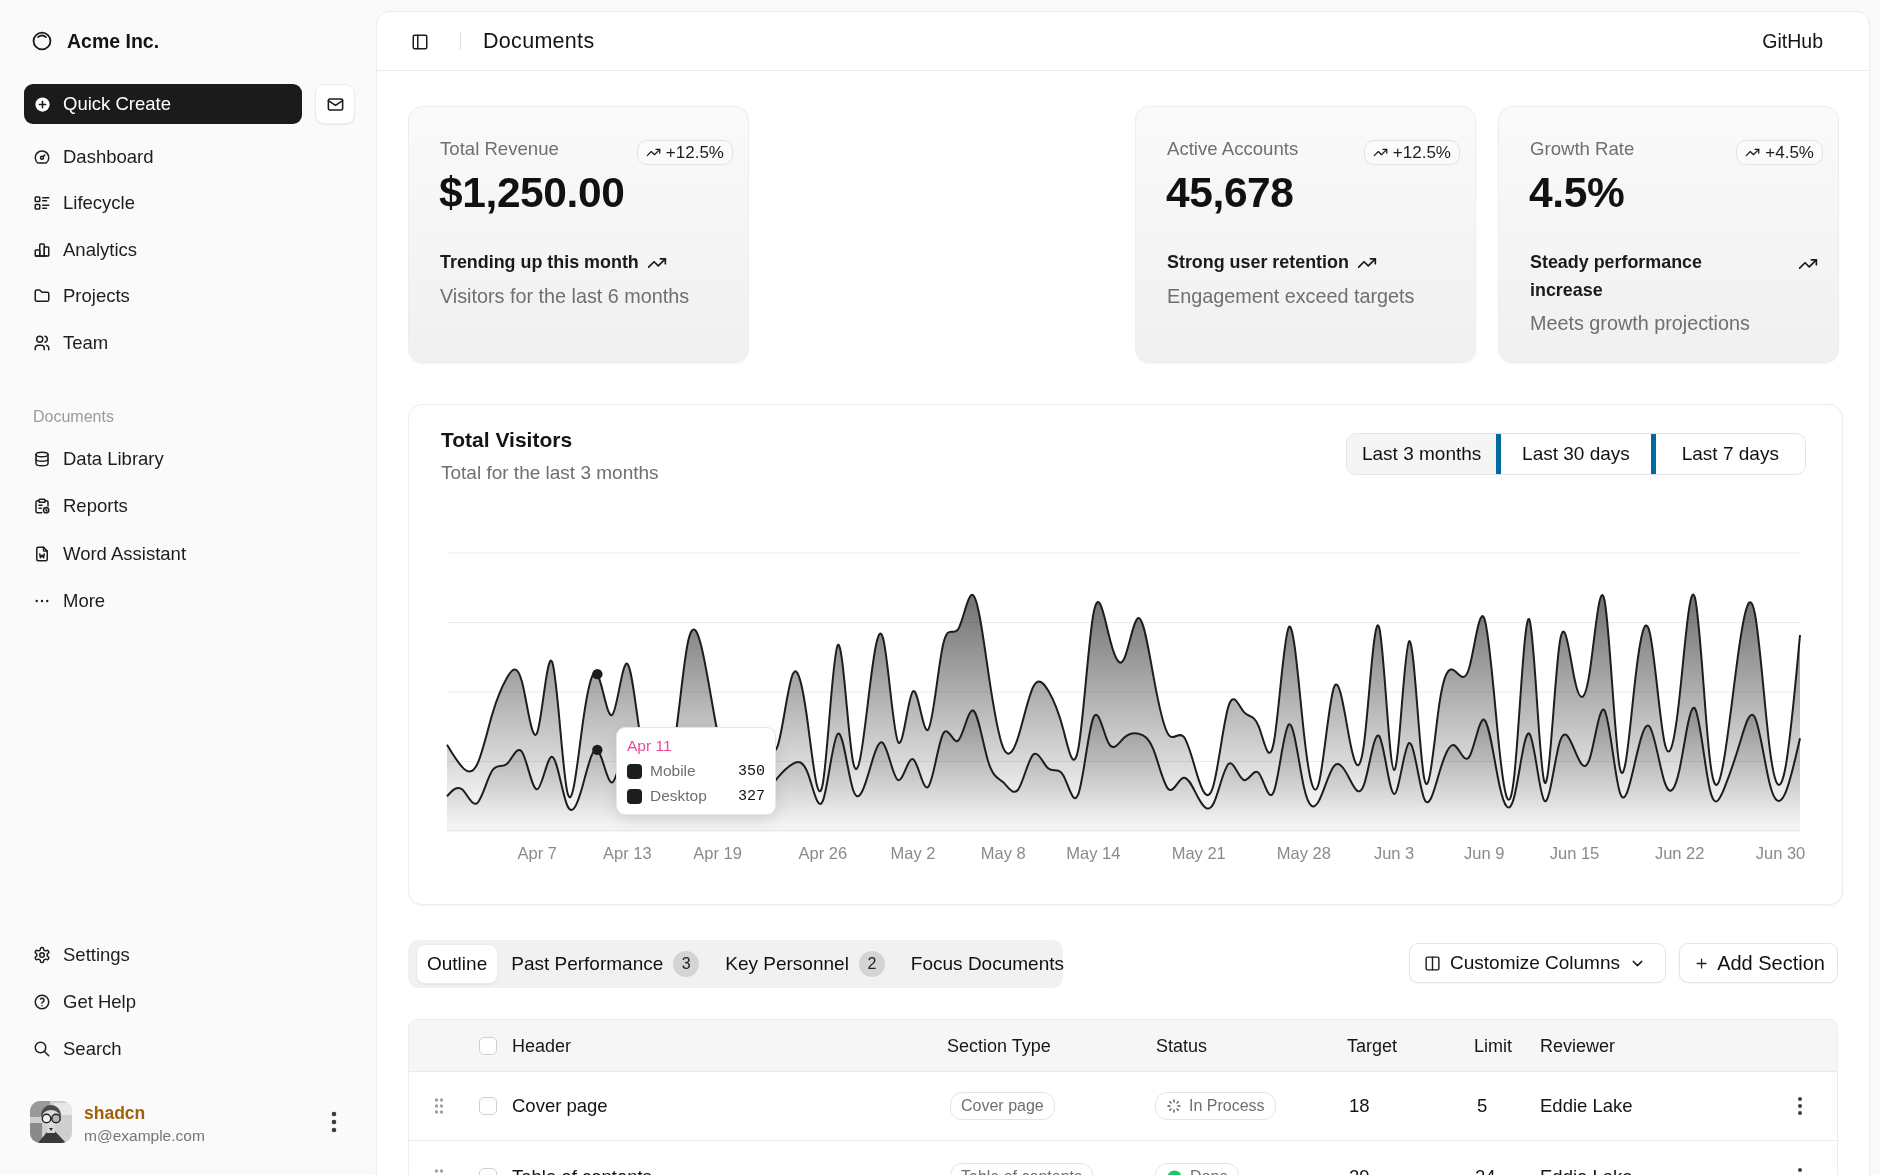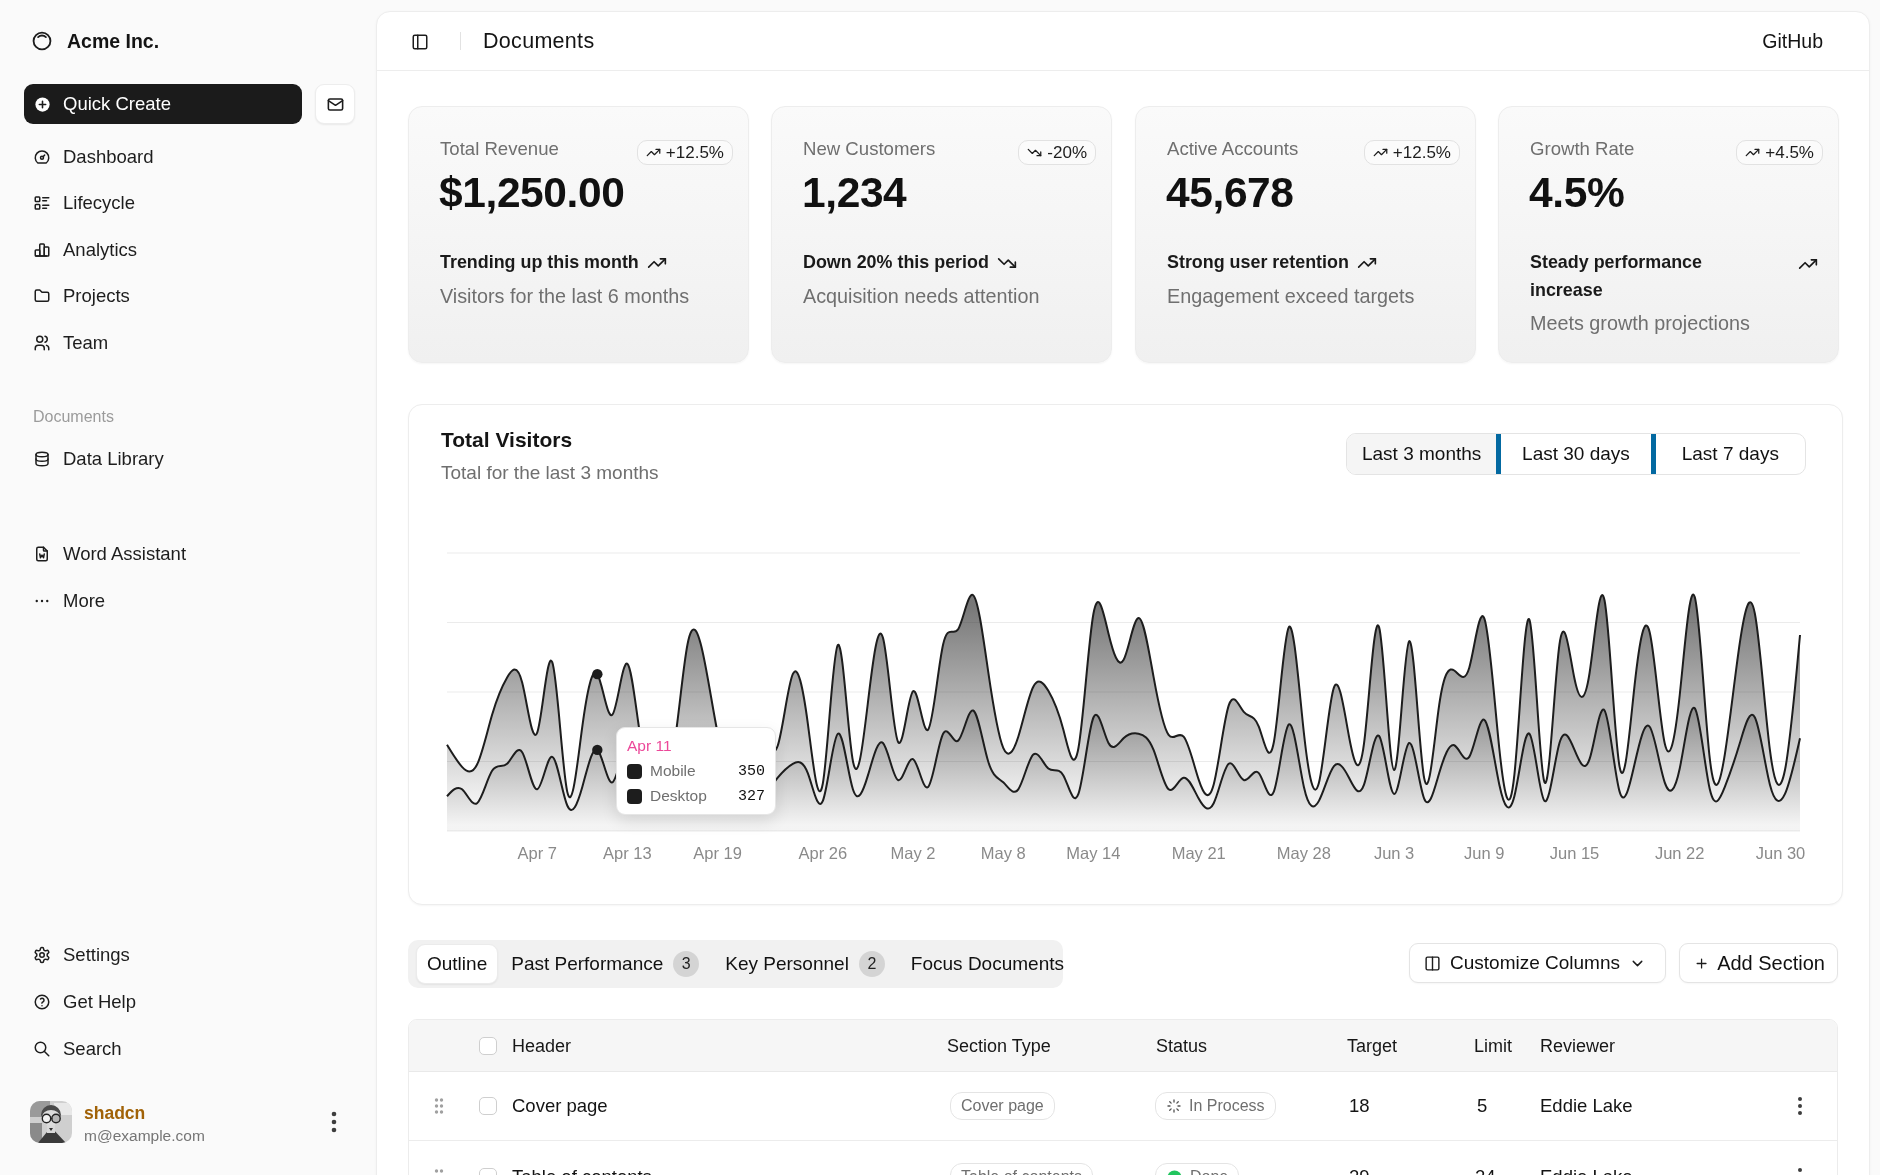--- a/index.html
+++ b/index.html
@@ -117,20 +117,32 @@
 
   <div class="abs" style="left:33px;top:408px;font-size:16px;color:#9b9b9b">Documents</div>
 
   <div class="nav" style="top:440px">
     <svg width="18" height="18" viewBox="0 0 24 24" fill="none" stroke="#1d1d1d" stroke-width="2" stroke-linecap="round" stroke-linejoin="round">
           <ellipse cx="12" cy="6" rx="8" ry="3"></ellipse>
           <path d="M4 6v6c0 1.66 3.58 3 8 3s8 -1.34 8 -3v-6"></path>
           <path d="M4 12v6c0 1.66 3.58 3 8 3s8 -1.34 8 -3v-6"></path>
         </svg>
     <span>Data Library</span>
+  </div>
+  <div class="nav" style="top:487px">
+    <svg width="18" height="18" viewBox="0 0 24 24" fill="none" stroke="#1d1d1d" stroke-width="2" stroke-linecap="round" stroke-linejoin="round">
+          <path d="M8 5h-2a2 2 0 0 0 -2 2v12a2 2 0 0 0 2 2h5.5"></path>
+          <path d="M16 5h2a2 2 0 0 1 2 2v5"></path>
+          <rect x="8" y="3" width="8" height="4" rx="1"></rect>
+          <circle cx="17.5" cy="17.5" r="3.5"></circle>
+          <path d="M17.5 16v1.5l1 1"></path>
+          <path d="M8 11h4"></path>
+          <path d="M8 15h3"></path>
+        </svg>
+    <span>Reports</span>
   </div>
   <div class="nav" style="top:535px">
     <svg width="18" height="18" viewBox="0 0 24 24" fill="none" stroke="#1d1d1d" stroke-width="2" stroke-linecap="round" stroke-linejoin="round">
           <path d="M14 3v4a1 1 0 0 0 1 1h4"></path>
           <path d="M17 21h-10a2 2 0 0 1 -2 -2v-14a2 2 0 0 1 2 -2h7l5 5v11a2 2 0 0 1 -2 2z"></path>
           <path d="M9 12l1 5l2 -3.5l2 3.5l1 -5"></path>
         </svg>
     <span>Word Assistant</span>
   </div>
   <div class="nav" style="top:582px">
@@ -205,33 +217,20 @@
   <div class="cbadge"><svg width="15" height="15" viewBox="0 0 24 24" fill="none" stroke="#1d1d1d" stroke-width="2" stroke-linecap="round" stroke-linejoin="round">
           <path d="M22 7l-8.5 8.5l-5 -5l-6.5 6.5"></path>
           <path d="M16 7h6v6"></path>
         </svg>+12.5%</div>
   <div class="cnum">$1,250.00</div>
   <div class="cfoot1">Trending up this month <svg width="20" height="20" viewBox="0 0 24 24" fill="none" stroke="#1a1a1a" stroke-width="2" stroke-linecap="round" stroke-linejoin="round">
           <path d="M22 7l-8.5 8.5l-5 -5l-6.5 6.5"></path>
           <path d="M16 7h6v6"></path>
         </svg></div>
   <div class="cfoot2">Visitors for the last 6 months</div>
-</div>
-<div class="card" style="left:771px">
-  <div class="clabel">New Customers</div>
-  <div class="cbadge"><svg width="15" height="15" viewBox="0 0 24 24" fill="none" stroke="#1d1d1d" stroke-width="2" stroke-linecap="round" stroke-linejoin="round">
-          <path d="M22 17l-8.5 -8.5l-5 5l-6.5 -6.5"></path>
-          <path d="M16 17h6v-6"></path>
-        </svg>-20%</div>
-  <div class="cnum">1,234</div>
-  <div class="cfoot1">Down 20% this period <svg width="20" height="20" viewBox="0 0 24 24" fill="none" stroke="#1a1a1a" stroke-width="2" stroke-linecap="round" stroke-linejoin="round">
-          <path d="M22 17l-8.5 -8.5l-5 5l-6.5 -6.5"></path>
-          <path d="M16 17h6v-6"></path>
-        </svg></div>
-  <div class="cfoot2">Acquisition needs attention</div>
 </div>
 <div class="card" style="left:1135px">
   <div class="clabel">Active Accounts</div>
   <div class="cbadge"><svg width="15" height="15" viewBox="0 0 24 24" fill="none" stroke="#1d1d1d" stroke-width="2" stroke-linecap="round" stroke-linejoin="round">
           <path d="M22 7l-8.5 8.5l-5 -5l-6.5 6.5"></path>
           <path d="M16 7h6v6"></path>
         </svg>+12.5%</div>
   <div class="cnum">45,678</div>
   <div class="cfoot1">Strong user retention <svg width="20" height="20" viewBox="0 0 24 24" fill="none" stroke="#1a1a1a" stroke-width="2" stroke-linecap="round" stroke-linejoin="round">
           <path d="M22 7l-8.5 8.5l-5 -5l-6.5 6.5"></path>

